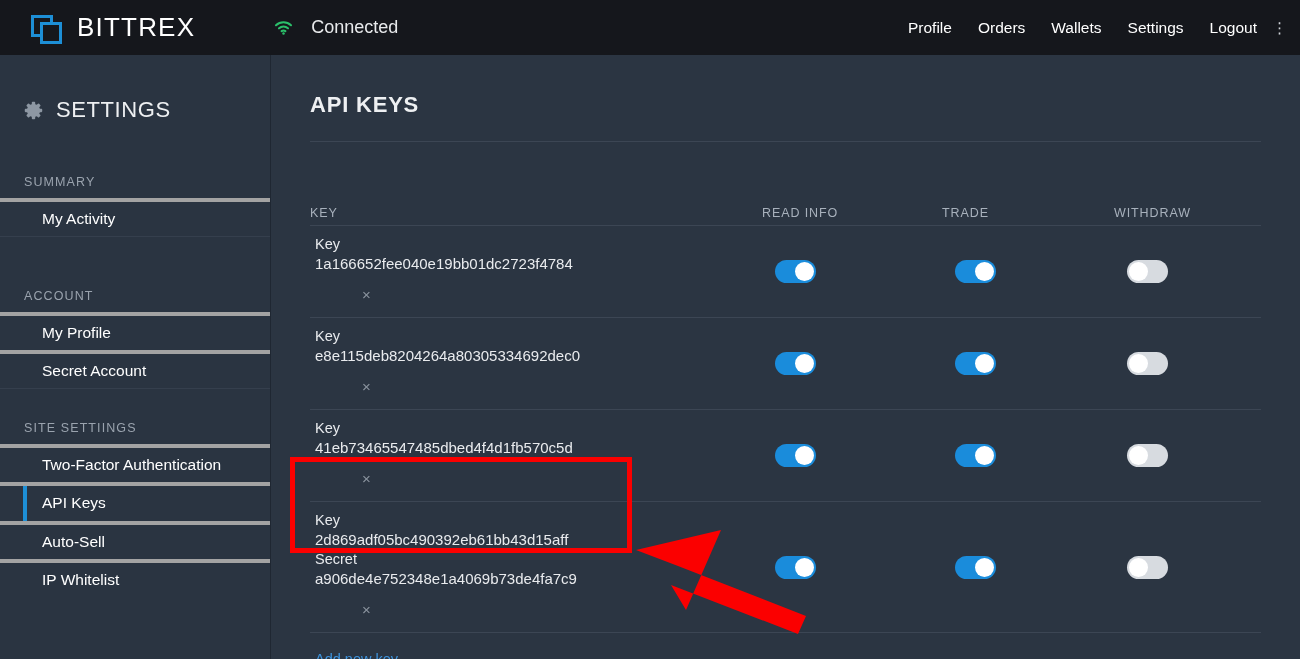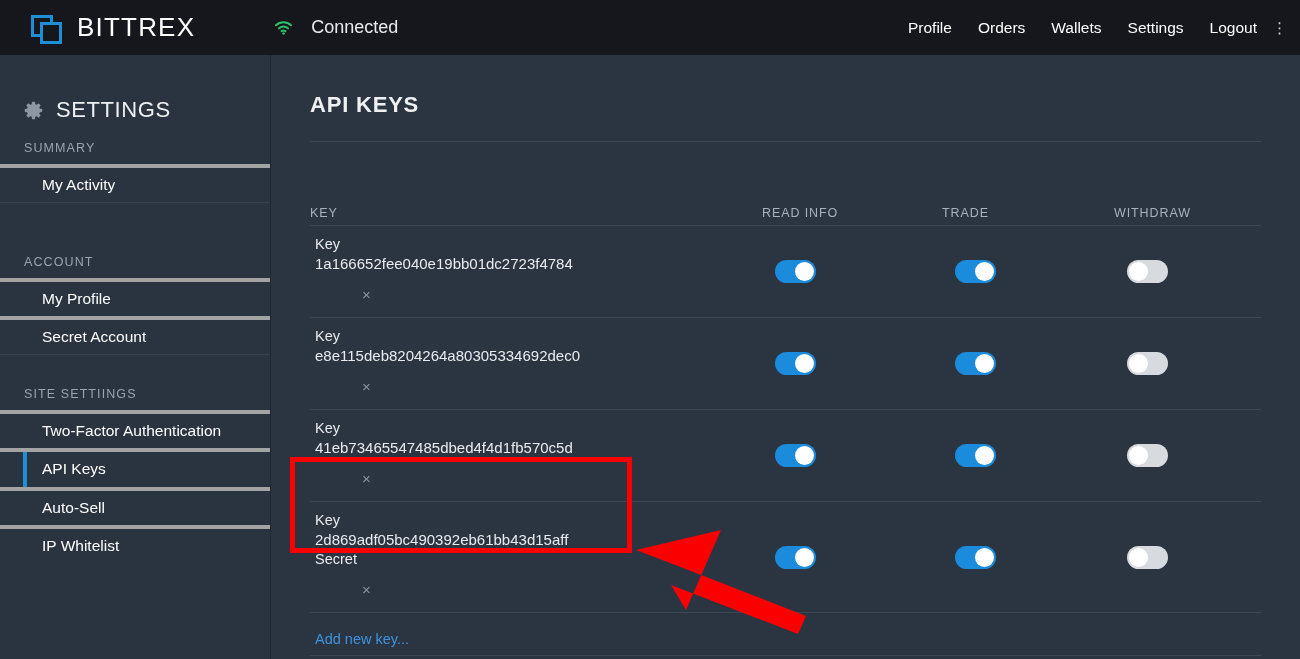--- a/index.html
+++ b/index.html
@@ -70,21 +70,21 @@
   .gear-icon { width: 19px; height: 19px; position: relative; flex: 0 0 auto; }
   .settings-title {
     margin-left: 13px; color: #eef0f2;
     font-size: 22px; letter-spacing: 0.6px;
   }
   .group-label {
     color: #9aa3ae; font-size: 12.5px;
     letter-spacing: 1.1px;
     padding: 0 0 9px 24px;
   }
-  .grp-summary { margin-top: 18px; }
+  .grp-summary { margin-top: 52px; }
   .grp-account { margin-top: 52px; }
   .grp-site    { margin-top: 32px; }
   .navitem {
     position: relative;
     height: 38.5px; display: flex; align-items: center;
     padding-left: 42px;
     color: #ffffff; font-size: 15.5px;
     border-top: 4px solid #a3a3a3;
     cursor: pointer;
   }
@@ -331,20 +331,21 @@
             </div>
         </div>
       </div>
       <div class="rowline"></div>
 
       <div class="row">
         <div class="row-keycell">
           <span class="kv-label">Key</span>
           <span class="kv-value">2d869adf05bc490392eb61bb43d15aff</span>
           <span class="kv-label">Secret</span>
+          <span class="kv-value">a906de4e752348e1a4069b73de4fa7c9</span>
           <div class="delcell">
             <span class="del-x">×</span>
           </div>
         </div>
         <div class="togcell c-read">
           <div class="toggle on">
               <span class="knob"></span>
             </div>
         </div>
         <div class="togcell c-trade">

